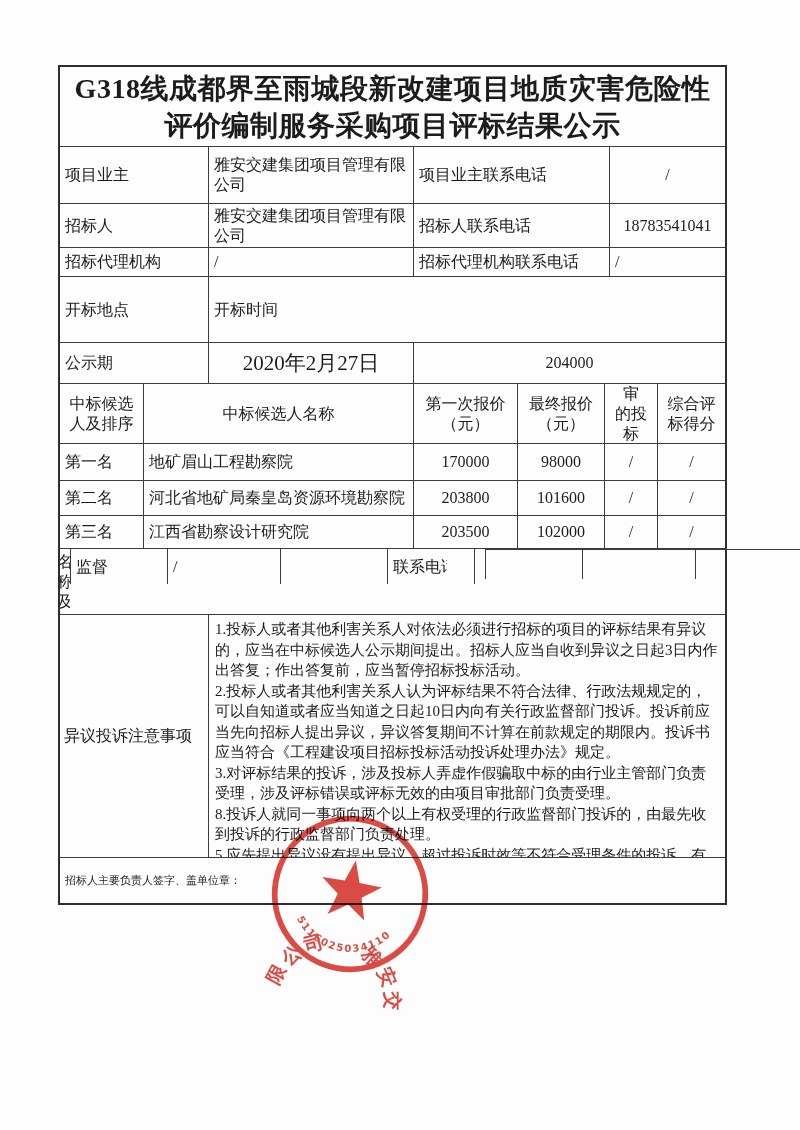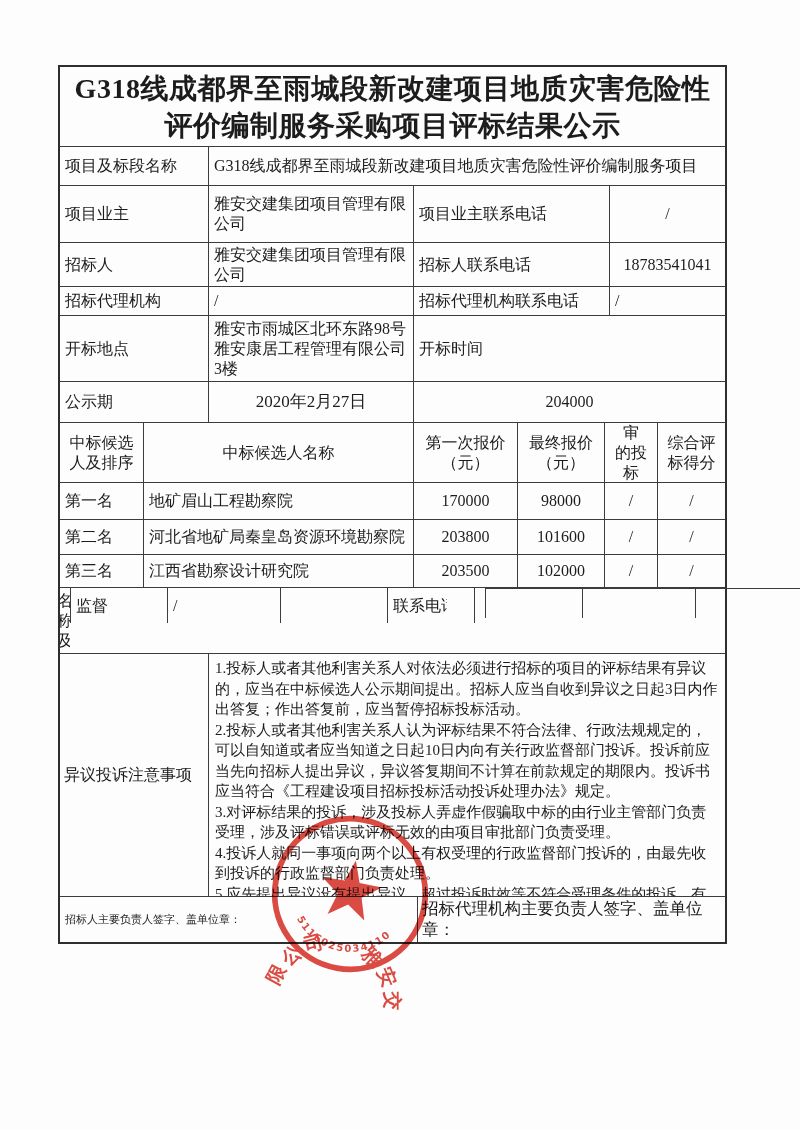--- a/index.html
+++ b/index.html
@@ -26,39 +26,35 @@
   
   .k1{width:83px}.k2{width:270px}.k3{width:104px}.k4{width:87px}.k5{width:53px}.k6{flex:1}
   
   .s1{width:148px}.s2{width:97px}.s3{width:113px}.s4{width:107px}.s5{width:87px}.s6{flex:1}
   
   .g1{width:357px}.g2{flex:1}
   .clipw{display:block;width:54px;overflow:hidden;white-space:nowrap;}
   .notice-body{flex-direction:column;align-items:flex-start;justify-content:flex-start;
                font-size:15px;line-height:20.5px;padding:4px 6px;}
   .notice-body p{margin:0;}
-  .big{font-size:17px;}
+  .big{font-size:21px;}
   .seal{position:absolute;left:244px;top:788px;width:212px;height:212px;
         transform:rotate(10deg);opacity:.84;mix-blend-mode:multiply;z-index:5;pointer-events:none;}
 </style>
 </head>
 <body>
 
 <div class="page">
 
   <div class="doc">
 
     <div class="row first title-row">
       <div class="title">G318线成都界至雨城段新改建项目地质灾害危险性评价编制服务采购项目评标结果公示</div>
     </div>
 
-    <div class="row h39">
-      <div class="cell fc wL">项目及标段名称</div>
-      <div class="cell wV2">G318线成都界至雨城段新改建项目地质灾害危险性评价编制服务项目</div>
-    </div>
 
     <div class="row h57">
       <div class="cell fc wL">项目业主</div>
       <div class="cell wV">雅安交建集团项目管理有限公司</div>
       <div class="cell wL2">项目业主联系电话</div>
       <div class="cell wV2 ctr">/</div>
     </div>
 
     <div class="row h44">
       <div class="cell fc wL">招标人</div>
@@ -69,21 +65,20 @@
 
     <div class="row h29">
       <div class="cell fc wL">招标代理机构</div>
       <div class="cell wV">/</div>
       <div class="cell wL2">招标代理机构联系电话</div>
       <div class="cell wV2">/</div>
     </div>
 
     <div class="row h66">
       <div class="cell fc wL">开标地点</div>
-      <div class="cell wV">雅安市雨城区北环东路98号雅安康居工程管理有限公司3楼</div>
       <div class="cell wL2">开标时间</div>
     </div>
 
     <div class="row h41">
       <div class="cell fc wL">公示期</div>
       <div class="cell wV ctr big">2020年2月27日</div>
       <div class="cell wV2 ctr">204000</div>
     </div>
 
     <div class="row h60">
@@ -152,29 +147,28 @@
         </div>
       </div>
     </div>
 
     <div class="row h243">
       <div class="cell fc wL" style="padding:2px 4px">异议投诉注意事项</div>
       <div class="cell wV2 notice-body">
         <p>1.投标人或者其他利害关系人对依法必须进行招标的项目的评标结果有异议的，应当在中标候选人公示期间提出。招标人应当自收到异议之日起3日内作出答复；作出答复前，应当暂停招标投标活动。</p>
         <p>2.投标人或者其他利害关系人认为评标结果不符合法律、行政法规规定的，可以自知道或者应当知道之日起10日内向有关行政监督部门投诉。投诉前应当先向招标人提出异议，异议答复期间不计算在前款规定的期限内。投诉书应当符合《工程建设项目招标投标活动投诉处理办法》规定。</p>
         <p>3.对评标结果的投诉，涉及投标人弄虚作假骗取中标的由行业主管部门负责受理，涉及评标错误或评标无效的由项目审批部门负责受理。</p>
-        <p>4.投诉人就同一事项向两个以上有权受理的行政监督部门投诉的，由最先收到投诉的行政监督部门负责处理。</p>
+        <p>8.投诉人就同一事项向两个以上有权受理的行政监督部门投诉的，由最先收到投诉的行政监督部门负责处理。</p>
         <p>5.应先提出异议没有提出异议，超过投诉时效等不符合受理条件的投诉，有关行政监督部门不予受理；</p>
 
       </div>
     </div>
 
     <div class="row h46">
       <div class="cell fc g1" style="font-size:11px">招标人主要负责人签字、盖单位章：</div>
-      <div class="cell g2" style="font-size:16.5px;padding-left:4px">招标代理机构主要负责人签字、盖单位章：</div>
     </div>
 
   </div>
 
   <svg class="seal" viewBox="0 0 200 200" aria-hidden="true">
     <defs>
       <path id="sealArc" d="M 100,152 A 52,52 0 1,1 99.95,152" fill="none"></path>
       <path id="numArc" d="M 55,132 A 56,56 0 0,0 145,132" fill="none"></path>
     </defs>
     <circle cx="100" cy="100" r="71" fill="none" stroke="#d6281e" stroke-width="5.5"></circle>

